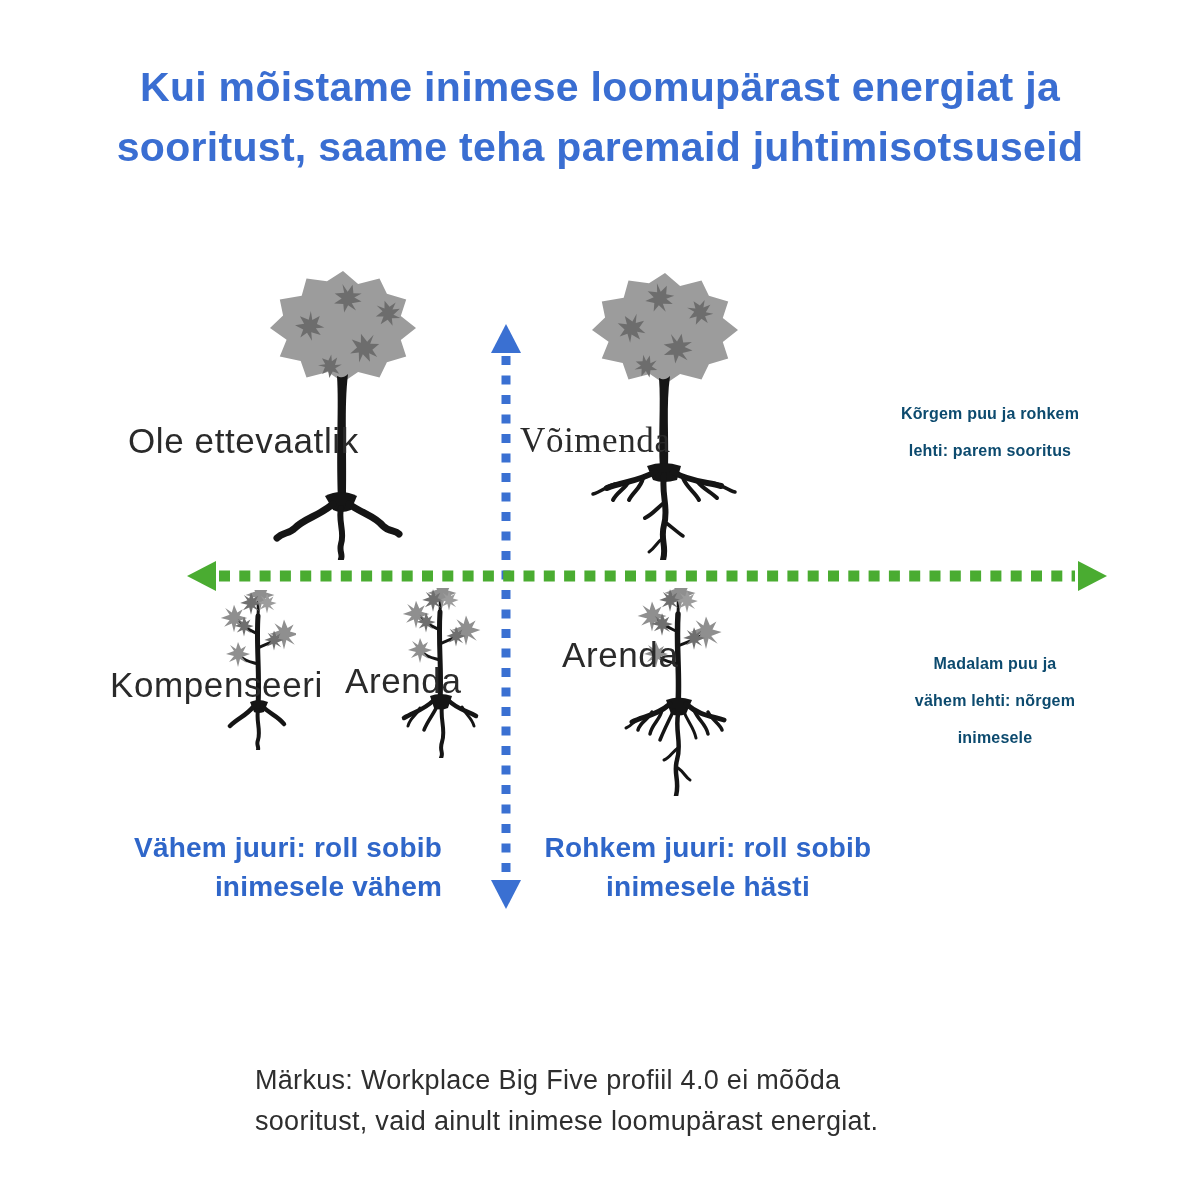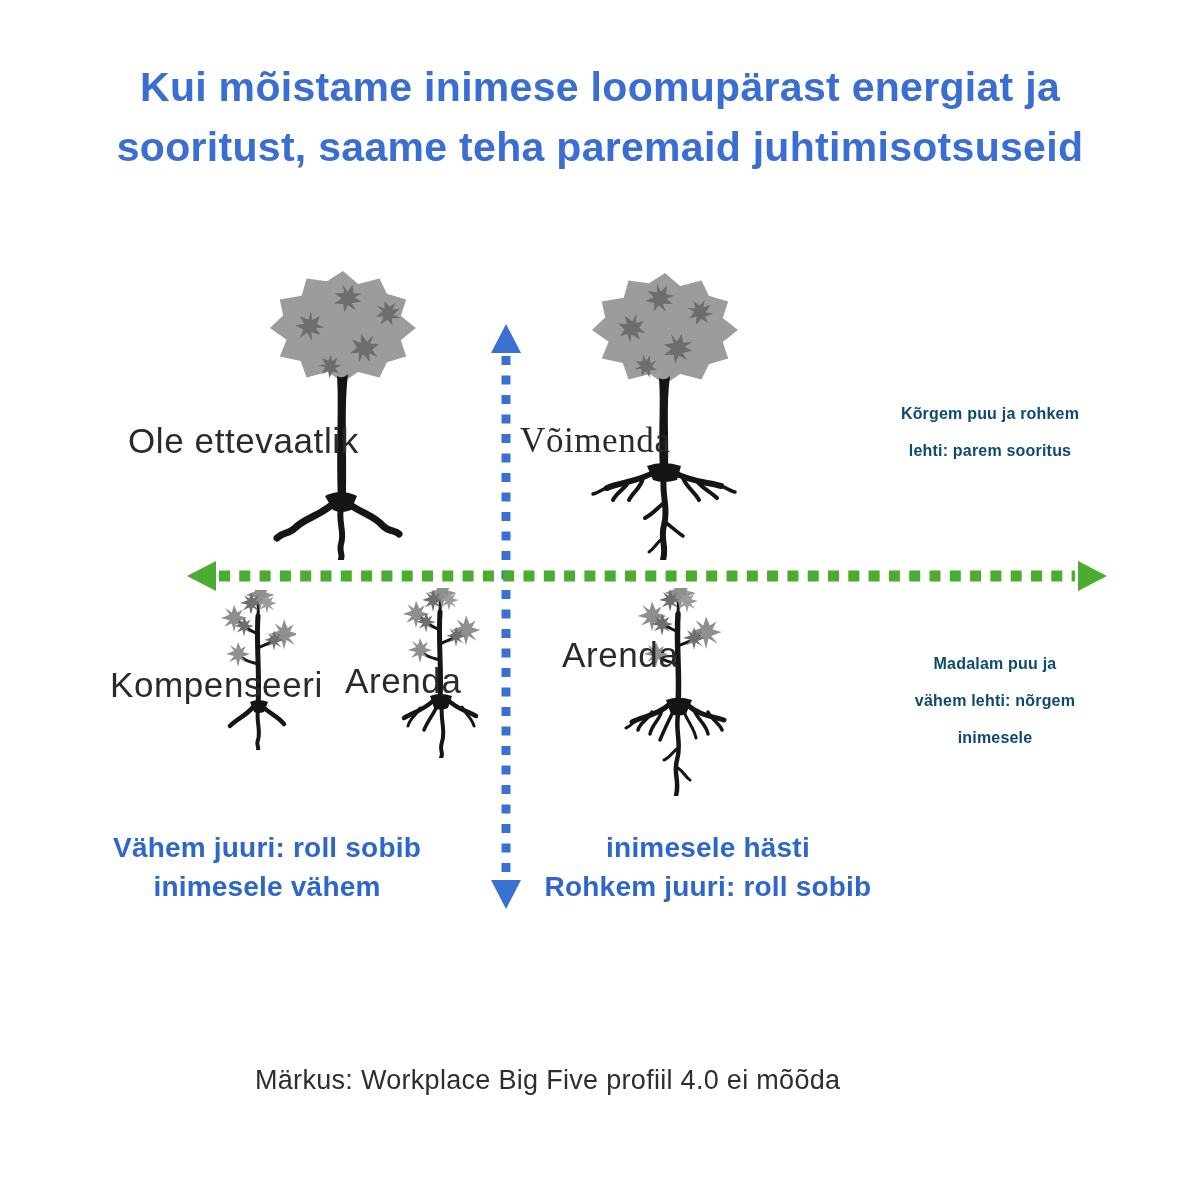--- a/index.html
+++ b/index.html
@@ -219,24 +219,25 @@
 <div class="abs green-note" style="left:840px; top:395px; width:300px;">
   <div>Kõrgem puu ja rohkem</div>
   <div>lehti: parem sooritus</div>
 </div>
 <div class="abs green-note" style="left:845px; top:645px; width:300px;">
   <div>Madalam puu ja</div>
   <div>vähem lehti: nõrgem</div>
   <div>inimesele</div>
 </div>
 
-<div class="abs blue-note" style="left:92px; top:828px; width:350px;">
+<div class="abs blue-note" style="left:92px; top:828px; width:350px;text-align:right;">
   <div>Vähem juuri: roll sobib</div>
   <div>inimesele vähem</div>
 </div>
 <div class="abs blue-note" style="left:528px; top:828px; width:360px;">
+  <div>Rohkem juuri: roll sobib</div>
   <div>inimesele hästi</div>
-  <div>Rohkem juuri: roll sobib</div>
 </div>
 
 <div class="abs footnote" style="left:255px; top:1040px;margin-top:20px;">
   <div>Märkus: Workplace Big Five profiil 4.0 ei mõõda</div>
+  <div>sooritust, vaid ainult inimese loomupärast energiat.</div>
 </div>
 
 </body></html>

